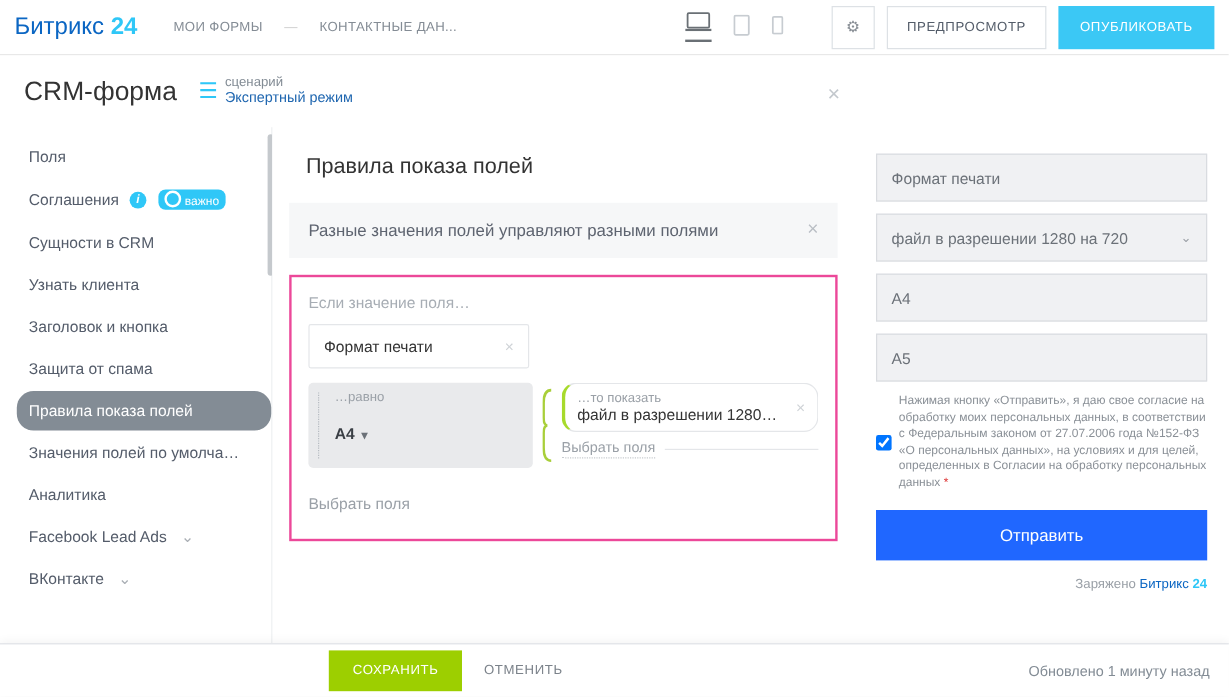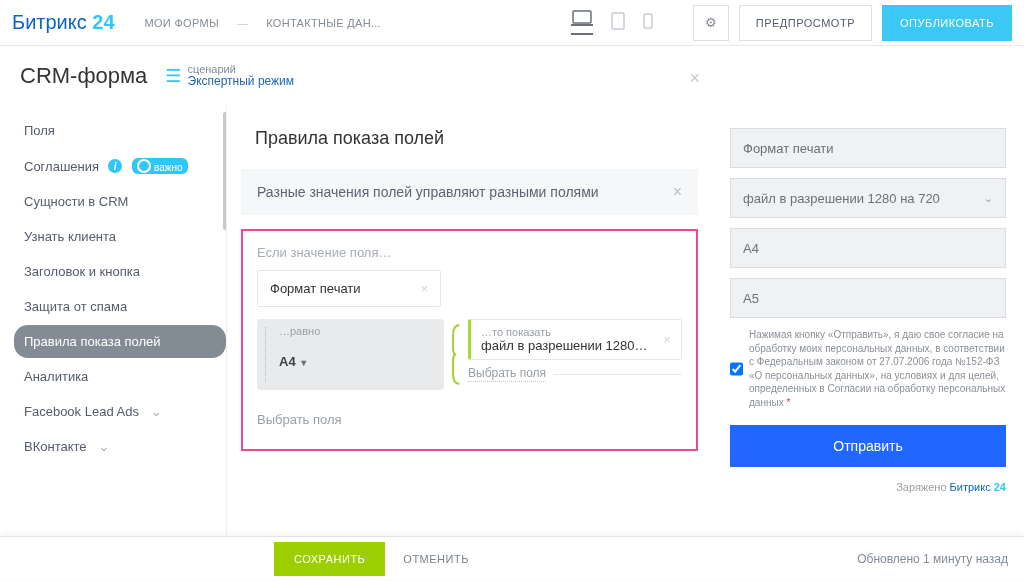--- a/index.html
+++ b/index.html
@@ -48,21 +48,21 @@
 .pill-field .x { color:#cfd3d7; cursor:pointer; }
 .cond-row { display:flex; align-items:stretch; margin-top:12px; gap:6px; }
 .cond-left { flex:0 0 44%; background:#e9eaec; border-radius:4px; padding:6px 14px 10px 22px; position:relative; }
 .cond-left::before { content:''; position:absolute; left:8px; top:8px; bottom:8px; border-left:1px dotted #b6bbc1; }
 .tiny { font-size:11px; color:#9aa0a7; }
 .valpill { margin-top:17px; color:#3a3f45; font-size:13px; font-weight:600; }
 .valpill .chev { font-size:10px; color:#6b7178; margin-left:2px; }
 .bracket { width:8px; align-self:stretch; margin:4px 2px; }
 .bracket svg { height:100%; }
 .cond-right { flex:1; display:flex; flex-direction:column; gap:6px; }
-.show-row { display:flex; align-items:center; background:#fff; border:1px solid #e4e6e9; border-radius:2px; padding:6px 10px; gap:6px; justify-content:space-between; border-left:3px solid #a7da2b; }
+.show-row { display:flex; align-items:center; background:#fff; border:1px solid #e4e6e9; border-radius:12px; padding:6px 10px; gap:6px; justify-content:space-between; border-left:3px solid #a7da2b; }
 .show-row .txt { overflow:hidden; text-overflow:ellipsis; white-space:nowrap; font-size:13px; color:#333; }
 .show-row .x { color:#cfd3d7; cursor:pointer; }
 .select-fields { font-size:12px; color:#9aa0a7; border-bottom:1px dotted #c6cace; display:inline-block; padding-bottom:1px; cursor:pointer; }
 .select-fields-row { display:flex; align-items:center; gap:8px; }
 .select-fields-row .line { flex:1; height:1px; background:#e4e6e9; }
 .redbox .bottom-select { margin-top:22px; font-size:13px; color:#9aa0a7; }
 
 .right { width: 312px; background:#fff; padding: 22px 18px 10px 18px; display:flex; flex-direction:column; gap:10px; overflow:hidden; }
 .r-input { height:40px; border:1px solid #d9dce0; background:#f0f1f3; padding:0 12px; font-size:13px; color:#6b7178; display:flex; align-items:center; justify-content:space-between; }
 .caret { color:#9ba0a6; font-size:11px; }
@@ -131,20 +131,21 @@
     <div class="item">
         <span>Соглашения</span>
         <span class="info-i">i</span>
         <span class="badge" style="background:#2fc7f7;border-radius:6px;">важно</span>
       </div>
     <div class="item">Сущности в CRM</div>
     <div class="item">Узнать клиента</div>
     <div class="item">Заголовок и кнопка</div>
     <div class="item">Защита от спама</div>
     <div class="item active">Правила показа полей</div>
+    <div class="item">Значения полей по умолча…</div>
     <div class="item">Аналитика</div>
     <div class="item">
         <span>Facebook Lead Ads</span>
         <span class="more">⌄</span>
       </div>
     <div class="item">
         <span>ВКонтакте</span>
         <span class="more">⌄</span>
       </div>
   </div>

